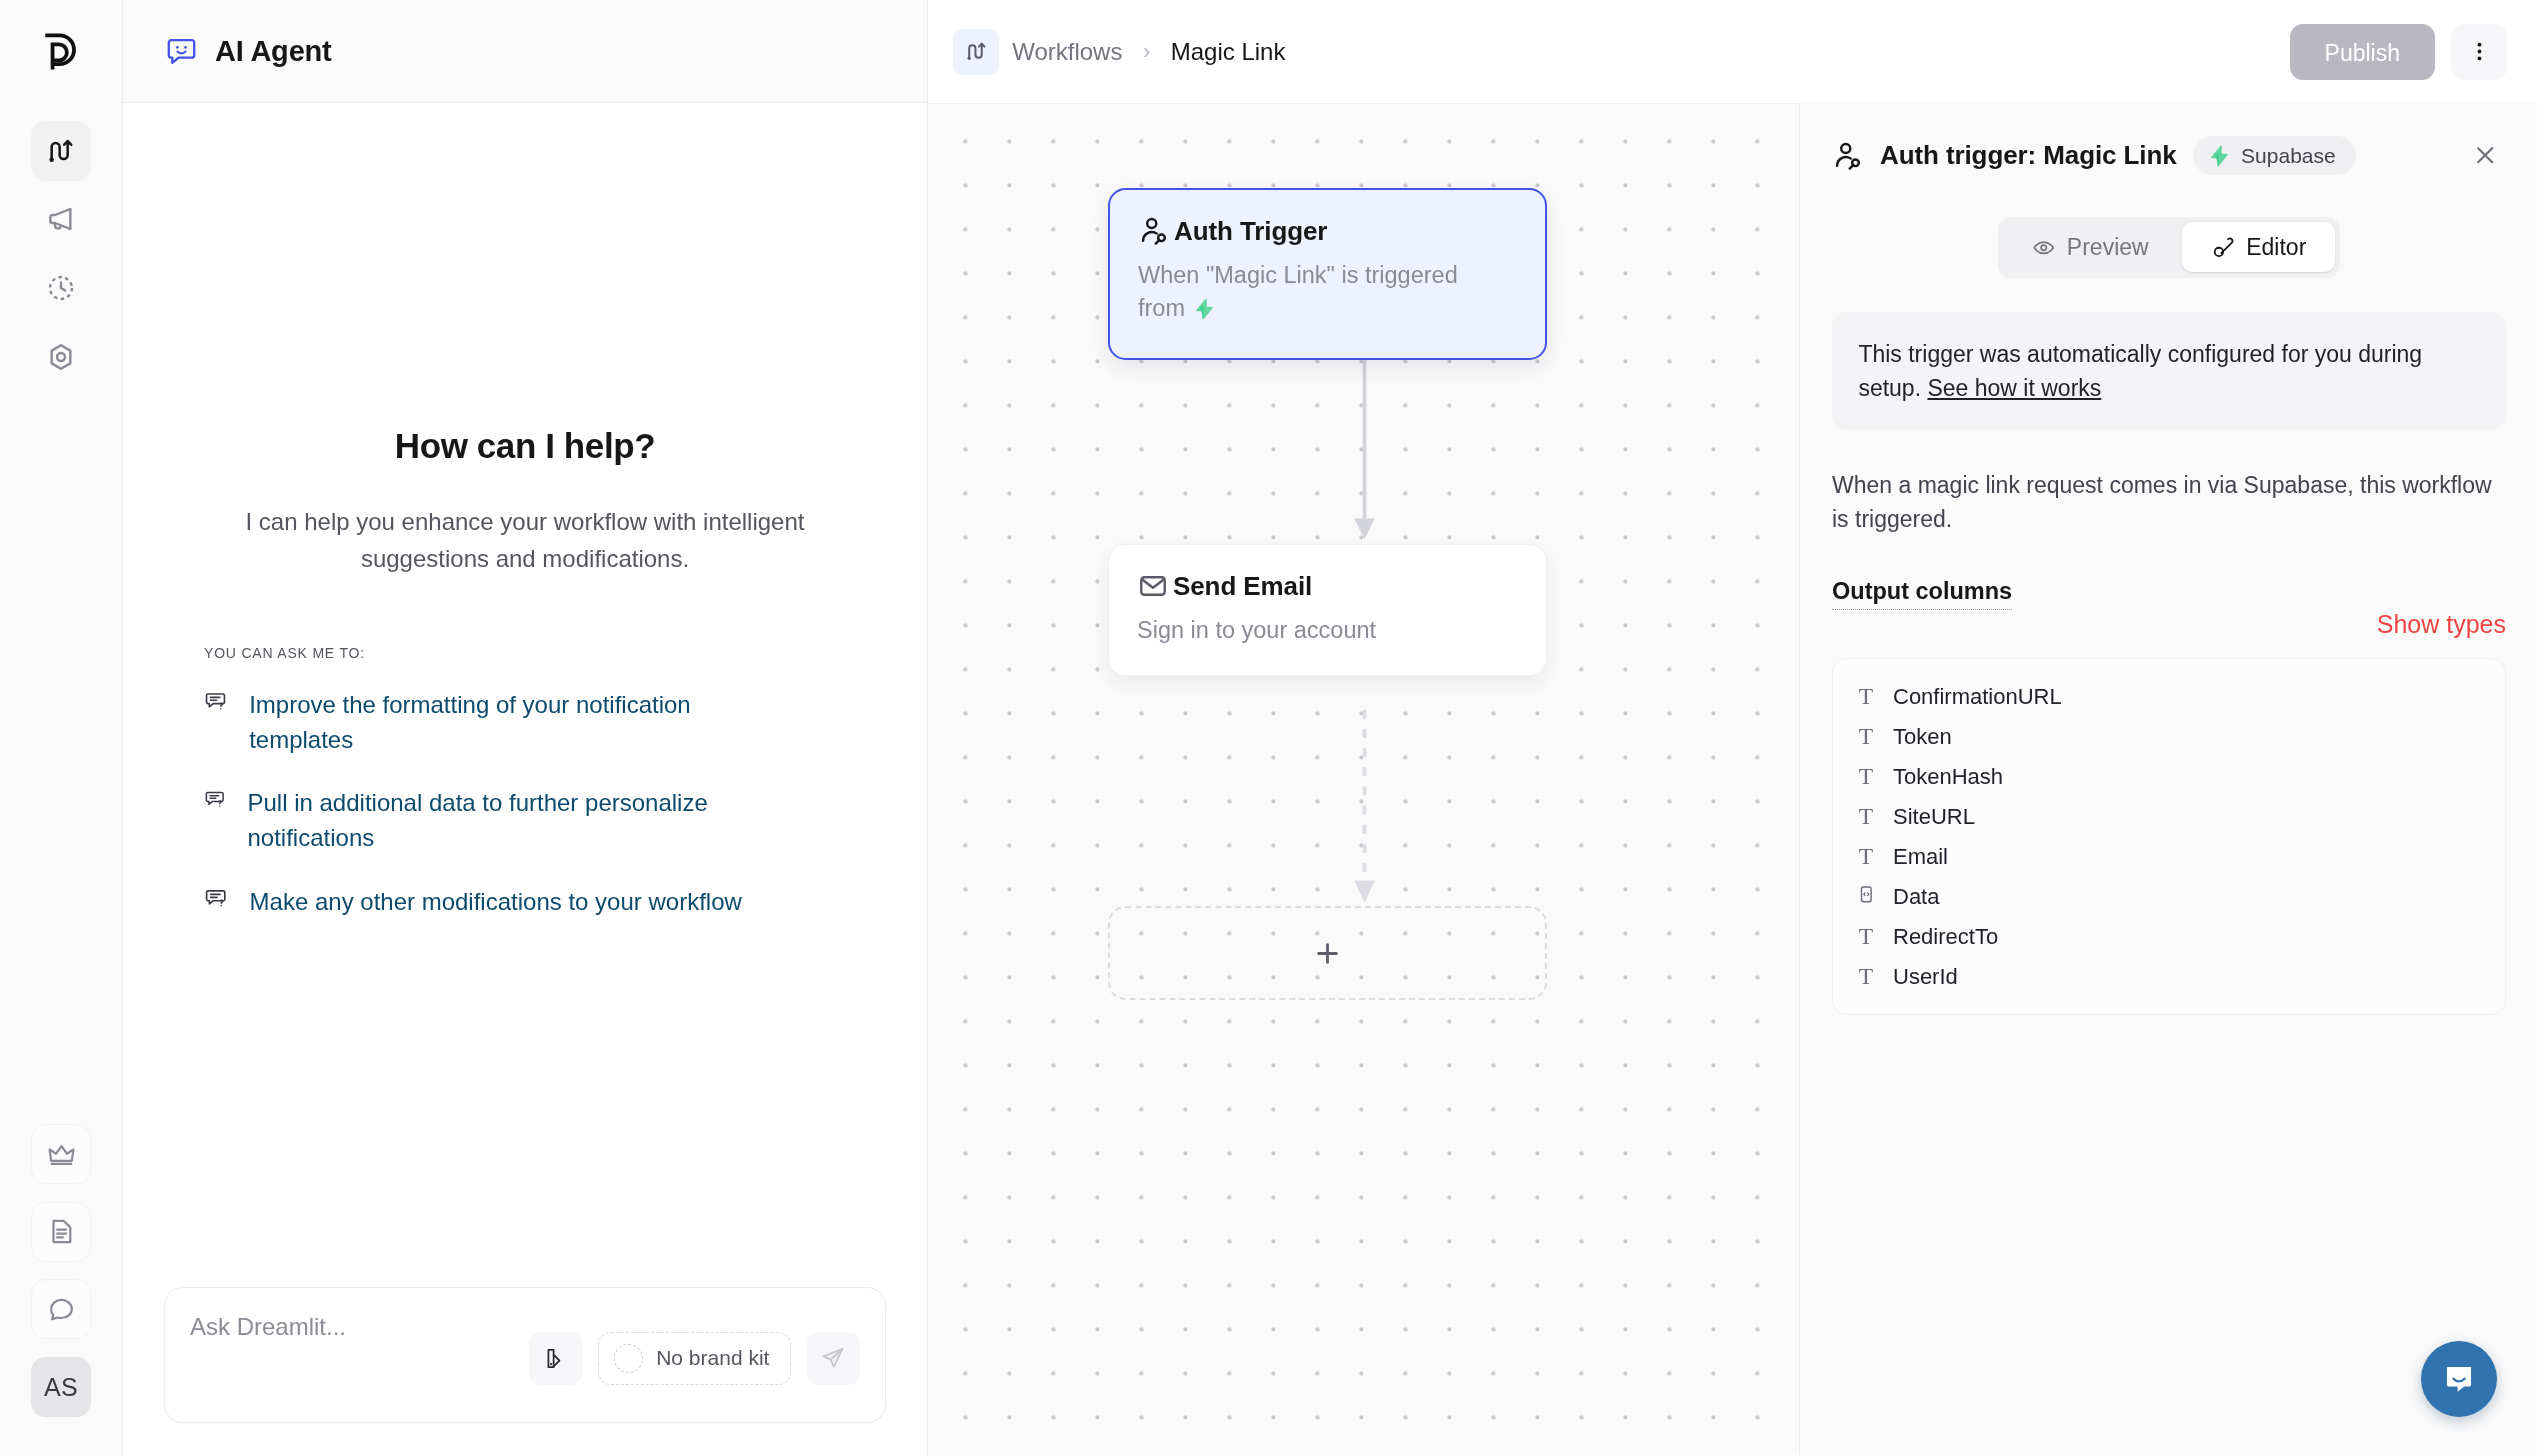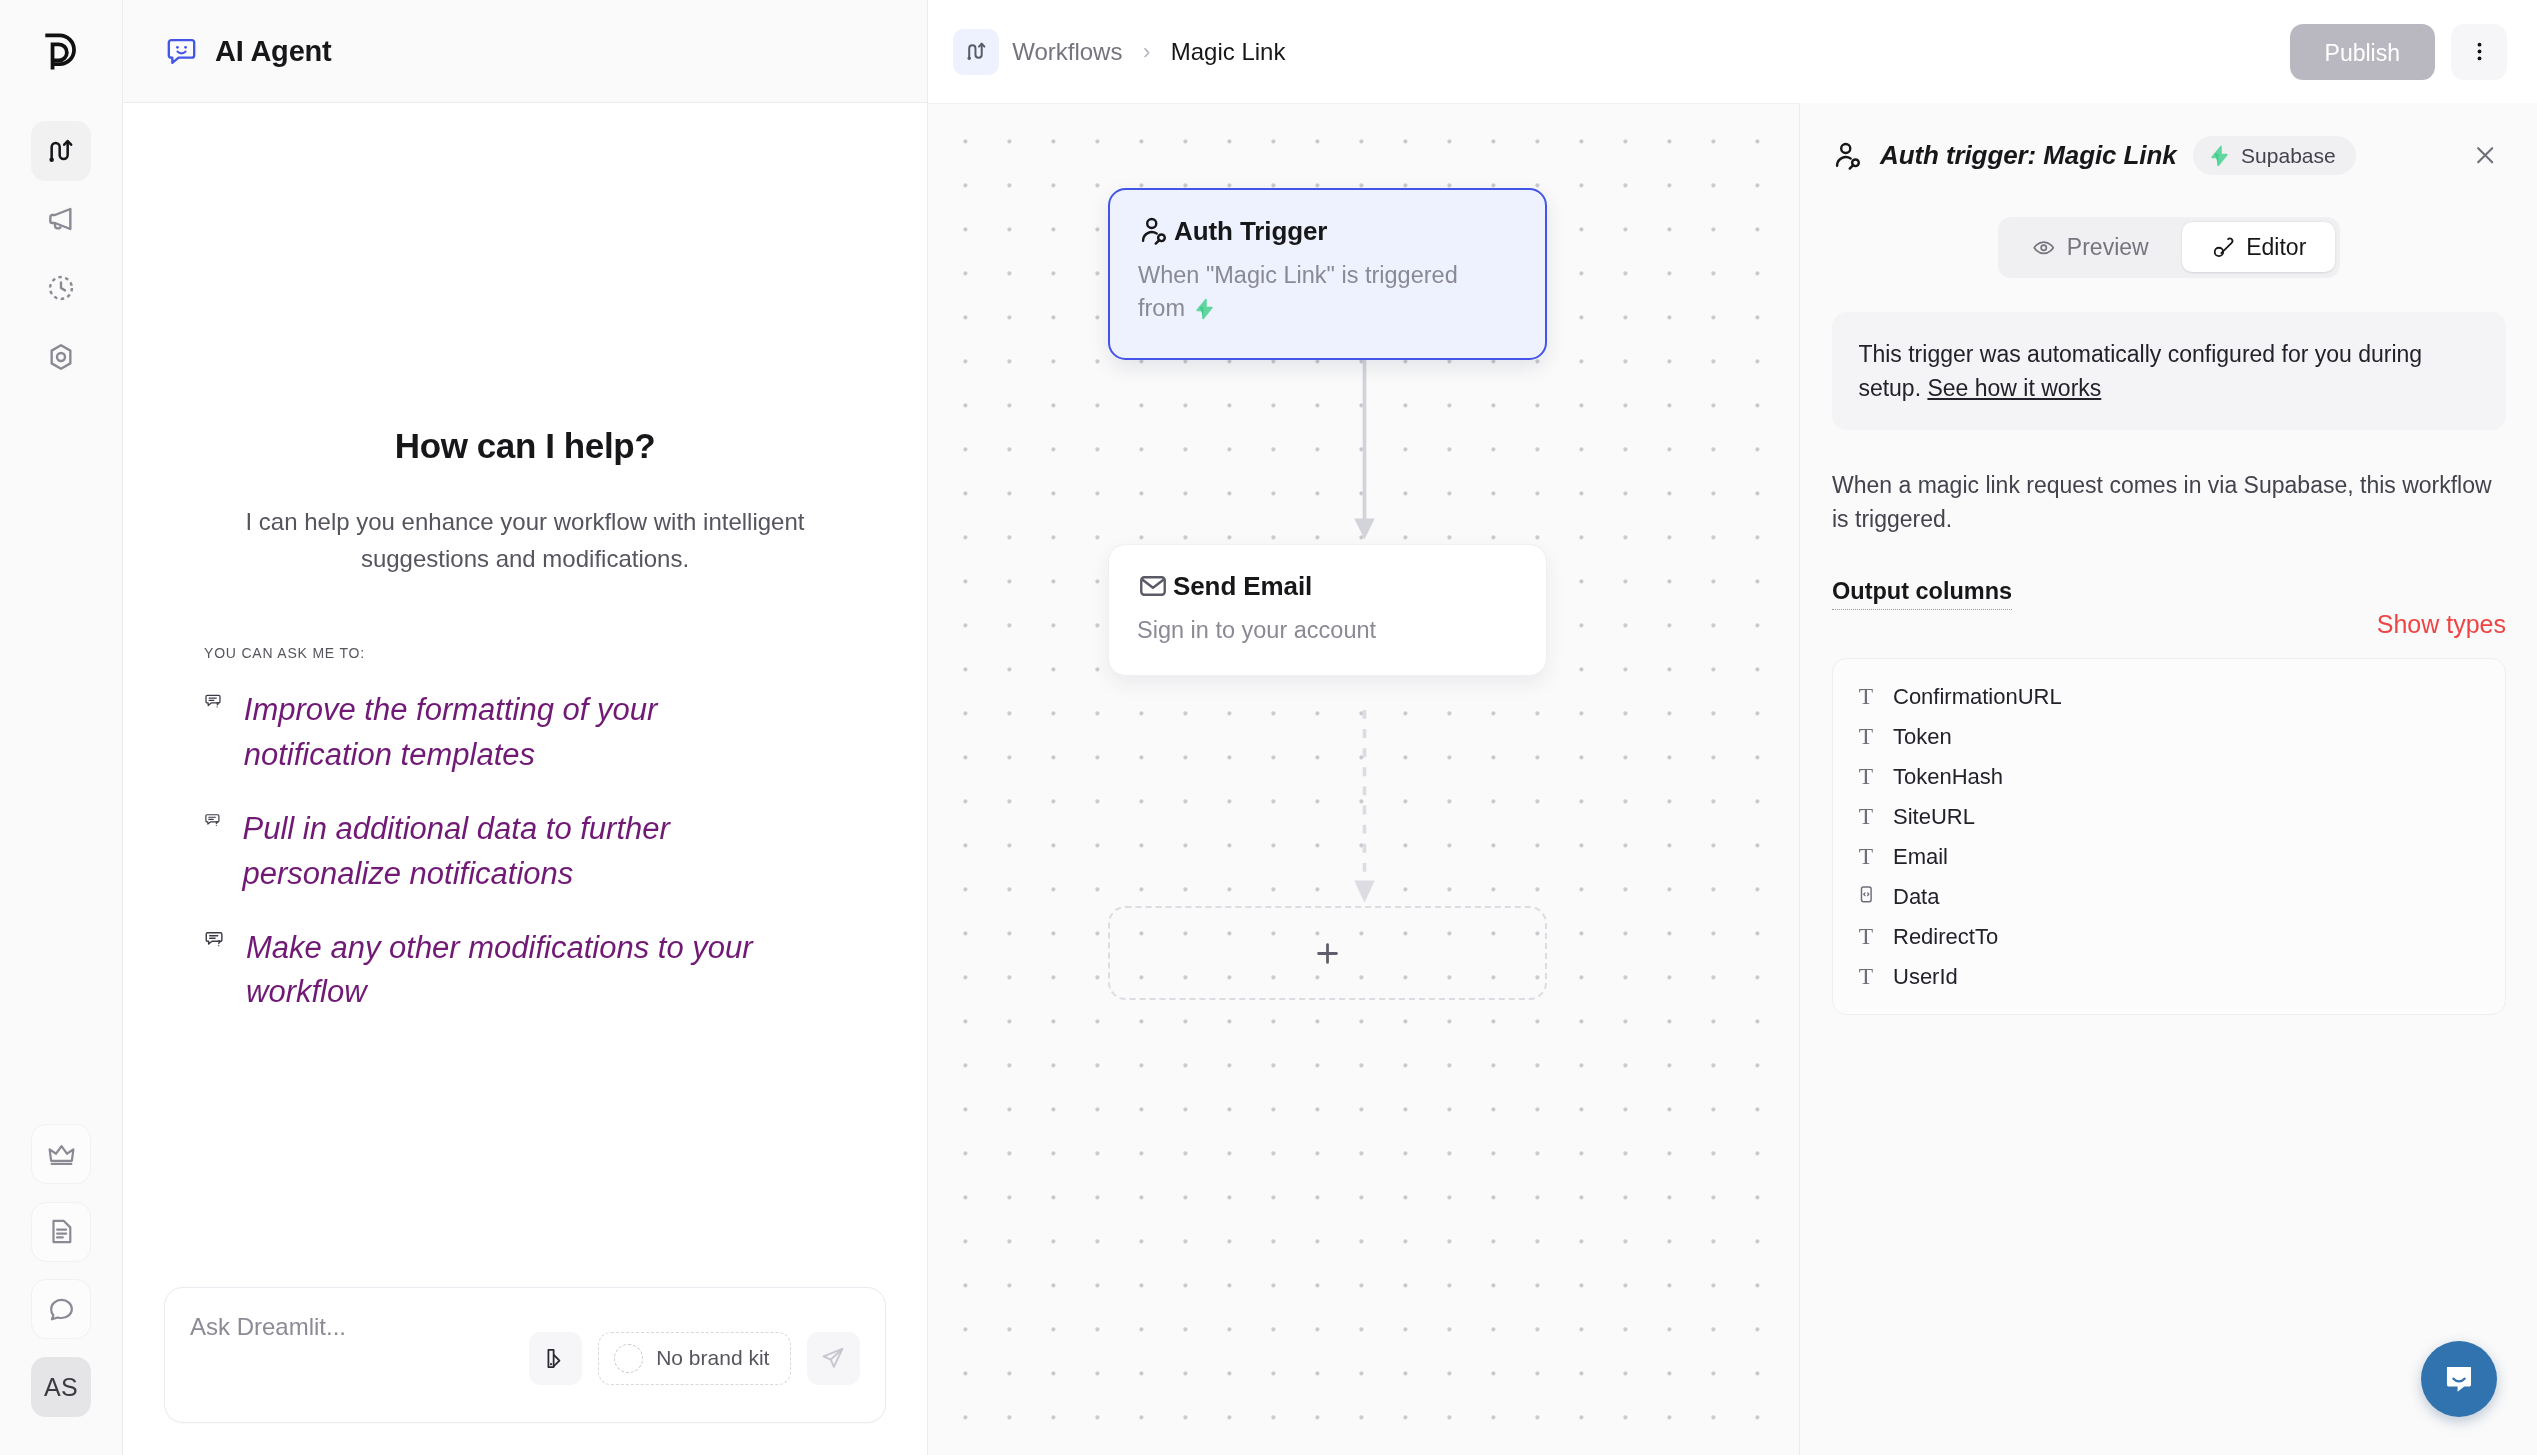--- a/index.html
+++ b/index.html
@@ -53,21 +53,21 @@
   .agent-sub {
     margin-top: 37px; font-size: 24px; line-height: 1.55; color: #55555e;
     text-align: center; max-width: 639px;
   }
   .agent-label {
     align-self: flex-start; margin-top: 68px; margin-left: 40px;
     font-size: 14px; letter-spacing: 0.8px; color: #55555e; font-weight: 400;
   }
   .suggestions { align-self: flex-start; margin-left: 40px; margin-top: 26.4px; display: flex; flex-direction: column; gap: 29px; }
   .sug { display: flex; gap: 20.6px; align-items: flex-start; cursor: pointer; max-width: 587px; }
-  .sug-txt { font-size: 31px; line-height: 1.45; color: #701a75; font-style: italic; }
+  .sug-txt { font-size: 24px; line-height: 1.45; color: #0c4a6e; }
 
   .composer-wrap { padding: 0 41px 32px 41px; }
   .composer {
     border: 1.5px solid #ecebf2; border-radius: 19px; background: #fff;
     height: 136px; padding: 25px 25px 19px 25px;
     display: flex; flex-direction: row; box-shadow: 0 0.7px 1.5px rgba(16,16,30,.03);
   }
   .composer-input { font-size: 24px; color: #8b8b95; flex: 1 1 auto; }
   .composer-bar { display: flex; align-items: center; gap: 16px; }
   .icon-sq { width: 53px; height: 53px; border-radius: 11.7px; background: #f6f6f8; display: flex; align-items: center; justify-content: center; cursor: pointer; }
@@ -128,21 +128,21 @@
     display: flex; align-items: center; justify-content: center; cursor: pointer;
   }
   .conn { position: absolute; left: 396px; }
 
   
   .inspector {
     width: 739px; flex: 0 0 739px; background: #fafafa;
     border-left: 1.5px solid #ececed; display: flex; flex-direction: column;
   }
   .insp-head { display: flex; align-items: center; gap: 16px; padding: 32px 32px 0 32px; }
-  .insp-title { font-size: 26px; font-weight: 700; color: #17171a; letter-spacing: -0.1px; white-space: nowrap; font-style: italic; }
+  .insp-title { font-size: 26px; font-weight: 700; color: #17171a; letter-spacing: -0.1px; white-space: nowrap; }
   .sb-badge {
     display: flex; align-items: center; gap: 10.3px; background: #f0f0f2;
     border-radius: 734px; padding: 7.3px 20.6px 7.3px 14.7px;
   }
   .sb-badge-txt { font-size: 21px; color: #43434d; }
   .insp-close { margin-left: auto; cursor: pointer; display: flex; align-items: center; justify-content: center; width: 41px; height: 41px; }
   .seg-wrap { display: flex; justify-content: center; margin-top: 41px; }
   .seg { display: flex; background: #f0f0f2; border-radius: 13.2px; padding: 5.1px; gap: 4.4px; }
   .seg-btn {
     display: flex; align-items: center; gap: 11.7px; border-radius: 10.3px;

